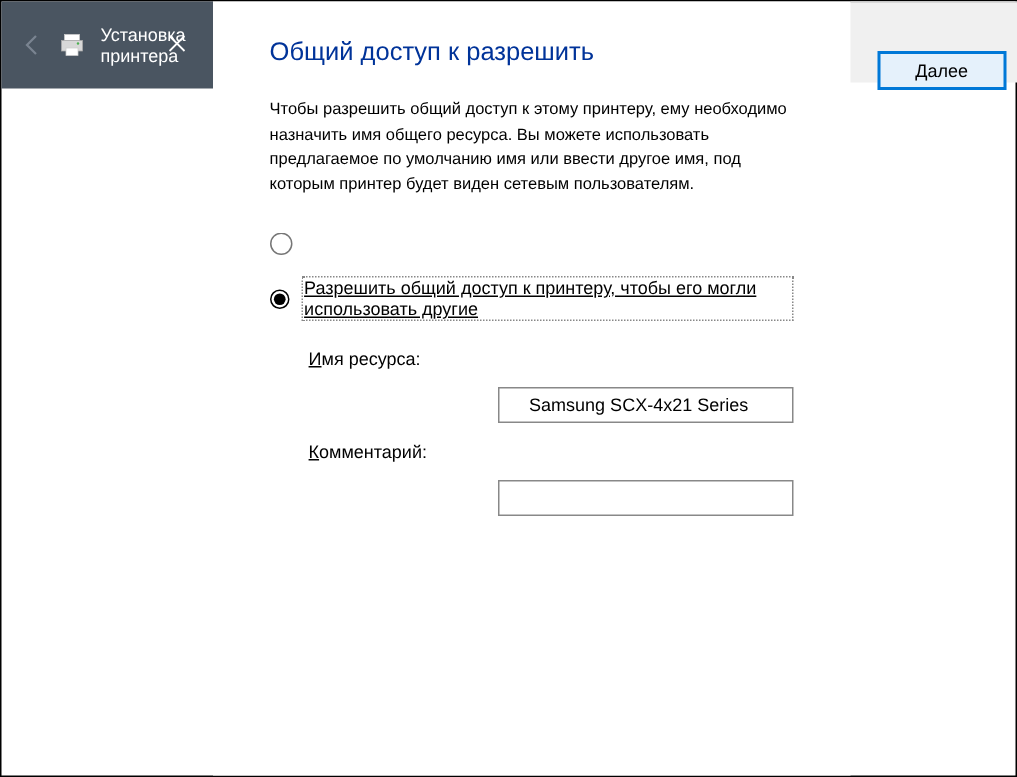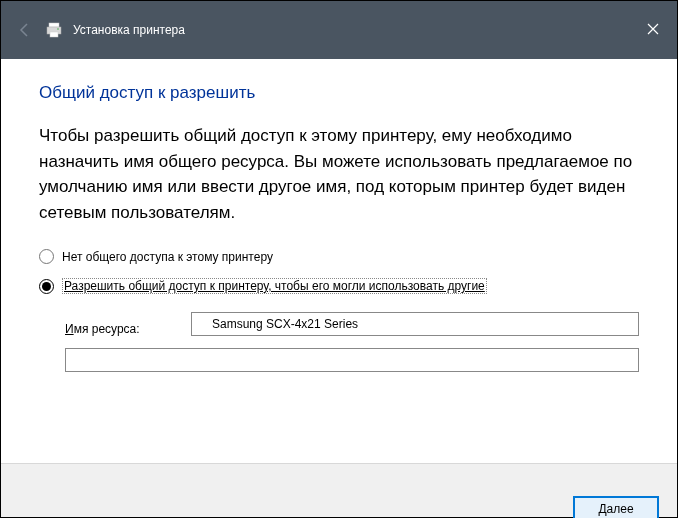--- a/index.html
+++ b/index.html
@@ -1,34 +1,34 @@
 <!DOCTYPE html>
 <html><head>
 <meta charset="utf-8">
 <style>
 * { margin: 0; padding: 0; box-sizing: border-box; font-family: 'Segoe UI', Tahoma, sans-serif; }
 body { background: #fff; width: 678px; height: 518px; overflow: hidden; }
-.window { width: 678px; height: 518px; border: 1px solid #000; background: #fff; display: flex; flex-direction: column; }
+.window { width: 678px; height: 518px; border: 1px solid #000; background: #fff; display: flex; flex-direction: row; }
 .titlebar { height: 58px; background: #4a5561; display: flex; align-items: center; padding: 0 12px; position: relative; }
 .back-arrow { width: 24px; height: 24px; display: flex; align-items: center; justify-content: center; color: #7a8088; margin-right: 8px; cursor: default; }
 .printer-icon { width: 18px; height: 18px; margin-right: 10px; }
 .titlebar-text { color: #fff; font-size: 12px; }
 .close-btn { position: absolute; right: 8px; top: 14px; width: 32px; height: 28px; display: flex; align-items: center; justify-content: center; color: #fff; cursor: pointer; }
 .content { flex: 1; padding: 24px 38px 12px 38px; background: #fff; }
 .heading { color: #003399; font-size: 17px; font-weight: 400; margin-bottom: 20px; }
-.description { font-size: 17px; color: #000; line-height: 1.5; margin-bottom: 24px; }
+.description { font-size: 11px; color: #000; line-height: 1.5; margin-bottom: 24px; }
 .radio-row { display: flex; align-items: center; margin-bottom: 14px; font-size: 12px; }
 .radio-row input[type="radio"] { width: 15px; height: 15px; margin-right: 8px; accent-color: #000; }
 .radio-row label { cursor: pointer; }
 .radio-row.selected label { border: 1px dotted #888; padding: 0 1px; text-decoration: underline; }
 .form-area { margin-top: 18px; padding-left: 26px; }
-.form-row { display: flex; align-items: flex-end; margin-bottom: 12px; }
+.form-row { display: flex; align-items: flex-start; margin-bottom: 12px; }
 .form-label { width: 126px; font-size: 12px; }
 .form-label .u { text-decoration: underline; }
-.form-input { flex: 1; height: 24px; border: 1px solid #888; padding: 2px 20px; font-size: 12px; outline: none; }
+.form-input { flex: 1; height: 24px; border: 1px solid #888; padding: 2px 20px; font-size: 12px; outline: none; margin-top: 26px; }
 .footer { height: 54px; background: #f0f0f0; border-top: 1px solid #d8d8d8; display: flex; align-items: center; justify-content: flex-end; padding: 0 18px; gap: 10px; }
 .btn { min-width: 86px; height: 26px; border: 1px solid #adadad; background: #e1e1e1; font-size: 12px; cursor: pointer; padding: 4px 12px; margin-top: 36px; }
 .btn.primary { border: 2px solid #0078d7; background: #e5f1fb; }
 .btn .u { text-decoration: underline; }
 </style>
 </head>
 <body>
 
 <div class="window">
   <div class="titlebar">
@@ -52,33 +52,33 @@
         </svg>
     </div>
   </div>
 
   <div class="content">
     <h1 class="heading">Общий доступ к разрешить</h1>
     <p class="description">Чтобы разрешить общий доступ к этому принтеру, ему необходимо назначить имя общего ресурса. Вы можете использовать предлагаемое по умолчанию имя или ввести другое имя, под которым принтер будет виден сетевым пользователям.</p>
 
     <div class="radio-row">
       <input type="radio" name="share" id="r1" style="">
-      <label for="r1">Нет общего доступа к этому принтеру</label>
     </div>
     <div class="radio-row selected">
       <input type="radio" name="share" id="r2" checked="" style="">
       <label for="r2">Разрешить общий доступ к принтеру, чтобы его могли использовать другие</label>
     </div>
 
     <div class="form-area">
       <div class="form-row">
         <div class="form-label"><span class="u">И</span><span>мя ресурса:</span></div>
         <input class="form-input" type="text" value="Samsung SCX-4x21 Series" style="">
       </div>
       <div class="form-row">
+        <div class="form-label"><span class="u">К</span><span>омментарий:</span></div>
         <input class="form-input" type="text" value="" style="">
       </div>
     </div>
   </div>
 
   <div class="footer">
     <button class="btn primary"><span class="u">Д</span><span>алее</span></button>
   </div>
 </div>
 

